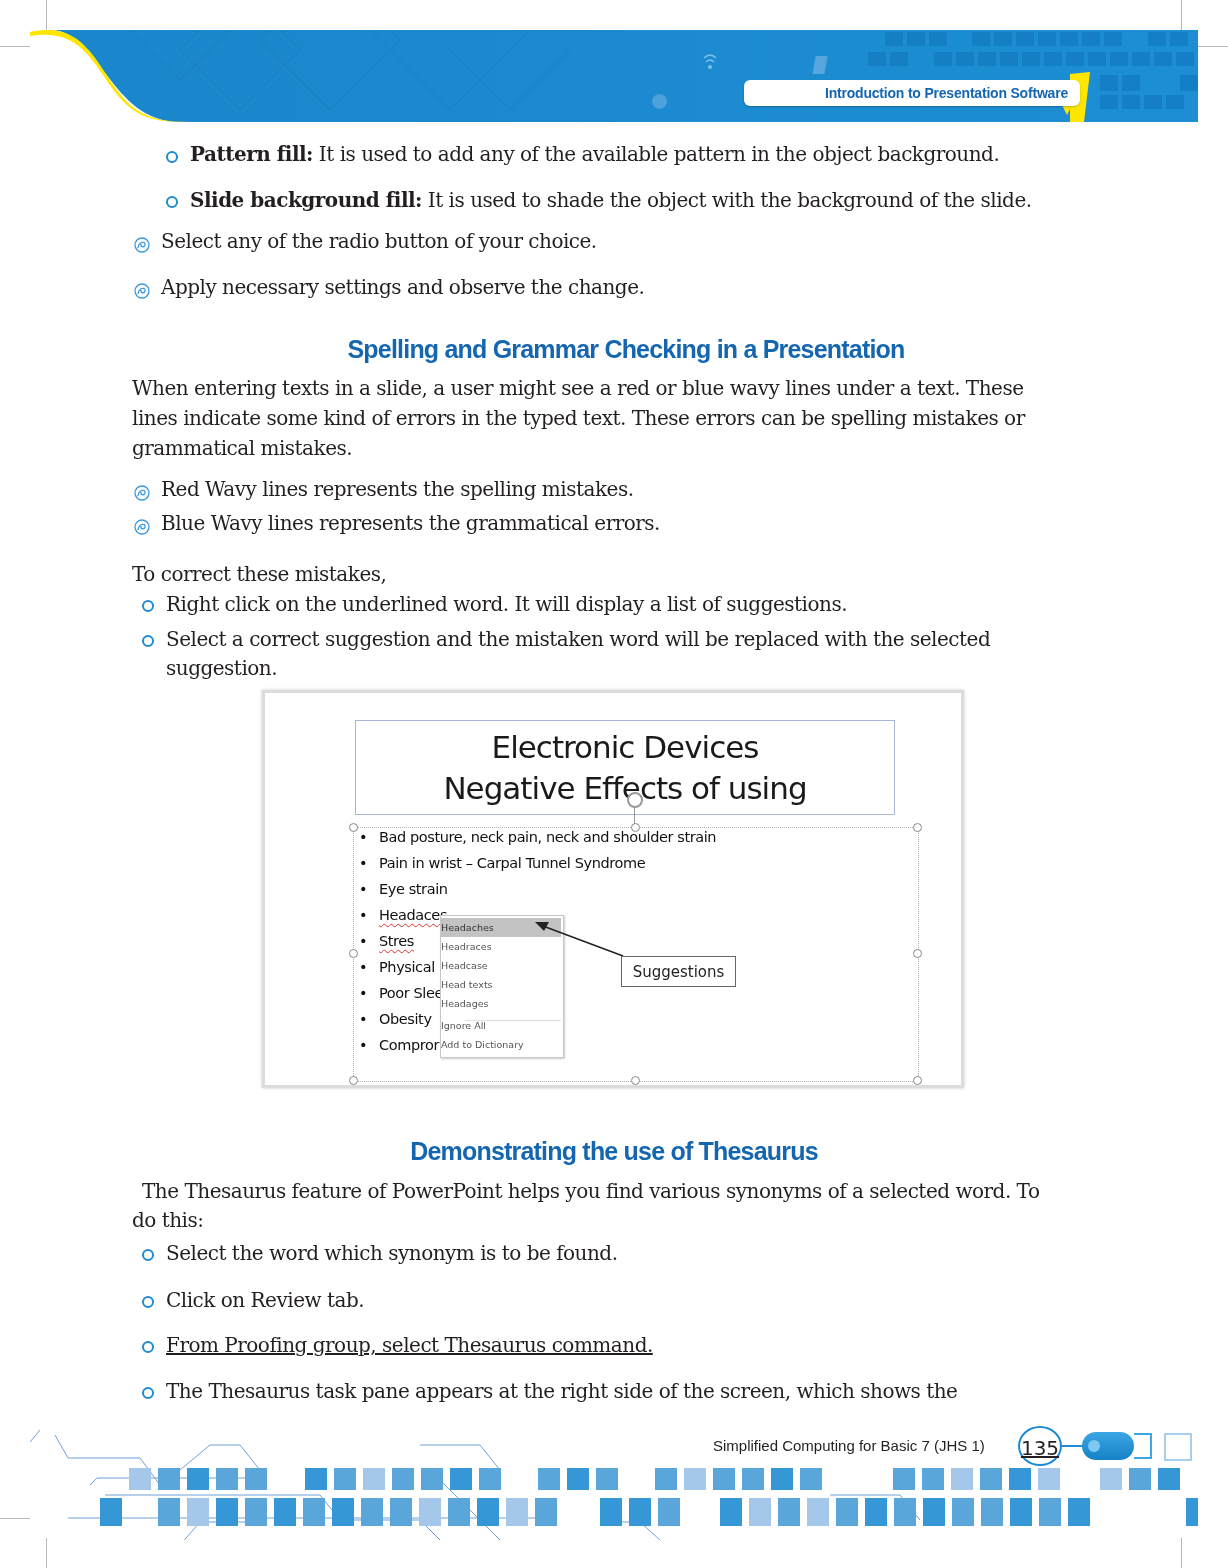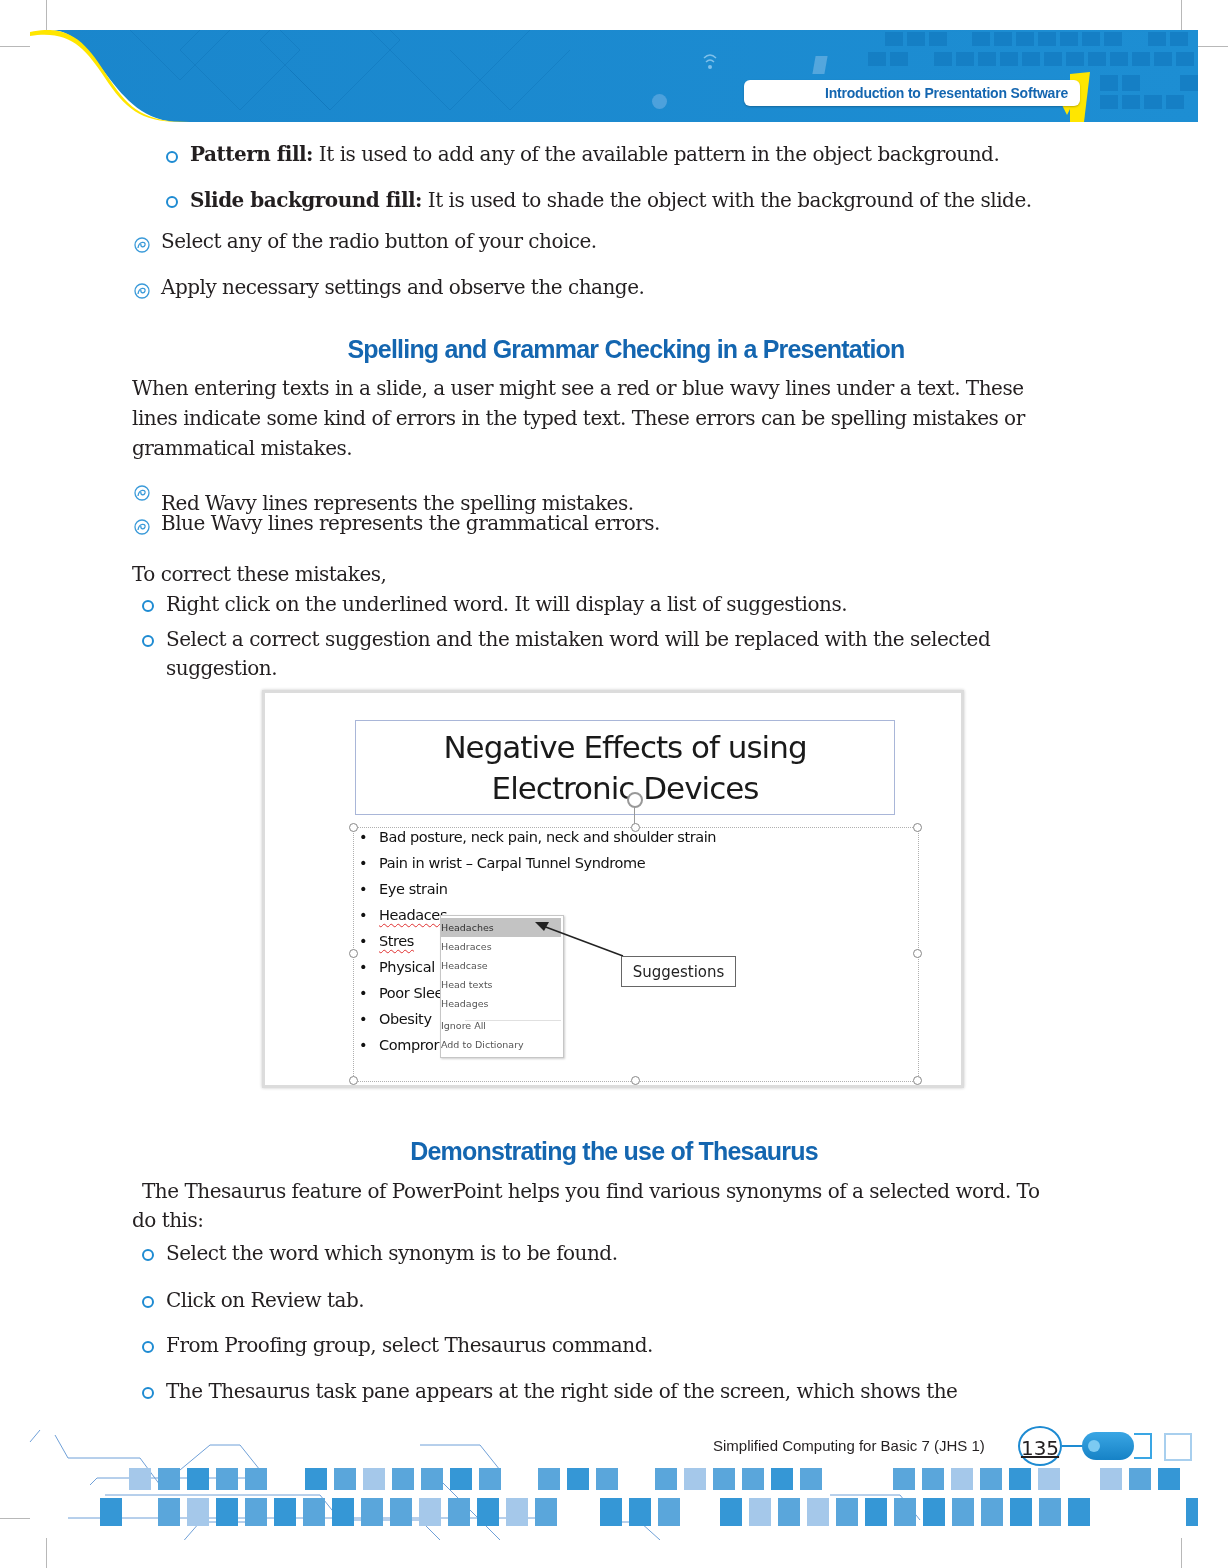--- a/index.html
+++ b/index.html
@@ -149,39 +149,39 @@
 
 <div class="h2" style="top:335px;padding-left:12px;">Spelling and Grammar Checking in a Presentation</div>
 <div class="text" style="left:132px;top:374px;">When entering texts in a slide, a user might see a red or blue wavy lines under a text. These</div>
 <div class="text" style="left:132px;top:404px;">lines indicate some kind of errors in the typed text. These errors can be spelling mistakes or</div>
 <div class="text" style="left:132px;top:434px;">grammatical mistakes.</div>
 
 <svg class="swirl" style="left:133px;top:484px;" viewBox="0 0 18 18">
     <circle cx="9" cy="9" r="7" fill="none" stroke="#3a9ad9" stroke-width="1.3"></circle>
     <path d="M5,12 C6,5 13,5 12,9 C11,12 7,11 8,8" fill="none" stroke="#3a9ad9" stroke-width="1.3"></path>
   </svg>
-<div class="text" style="left:161px;top:489px;">Red Wavy lines represents the spelling mistakes.</div>
+<div class="text" style="left:161px;top:475px;">Red Wavy lines represents the spelling mistakes.</div>
 <svg class="swirl" style="left:133px;top:518px;" viewBox="0 0 18 18">
     <circle cx="9" cy="9" r="7" fill="none" stroke="#3a9ad9" stroke-width="1.3"></circle>
     <path d="M5,12 C6,5 13,5 12,9 C11,12 7,11 8,8" fill="none" stroke="#3a9ad9" stroke-width="1.3"></path>
   </svg>
 <div class="text" style="left:161px;top:509px;">Blue Wavy lines represents the grammatical errors.</div>
 
 <div class="text" style="left:132px;top:560px;">To correct these mistakes,</div>
 <div class="ring" style="left:142px;top:600px;"></div>
 <div class="text" style="left:166px;top:590px;">Right click on the underlined word. It will display a list of suggestions.</div>
 <div class="ring" style="left:142px;top:635px;"></div>
 <div class="text" style="left:166px;top:625px;">Select a correct suggestion and the mistaken word will be replaced with the selected</div>
 <div class="text" style="left:166px;top:654px;">suggestion.</div>
 
 <div class="figure">
   <div class="slide-title-box">
     <div class="slide-title">
+      <div>Electronic Devices</div>
       <div>Negative Effects of using</div>
-      <div>Electronic Devices</div>
     </div>
   </div>
 
   <div class="abs" style="left:362px;top:99px;width:12px;height:12px;border:2px solid #999;border-radius:50%;background:#fff;"></div>
   <div class="abs" style="left:369px;top:113px;width:1px;height:20px;background:#999;"></div>
 
   <div class="content-box"></div>
   <div class="handle" style="left:84px;top:130px;"></div>
   <div class="handle" style="left:366px;top:130px;"></div>
   <div class="handle" style="left:648px;top:130px;"></div>
@@ -250,21 +250,21 @@
 
 <div class="h2" style="top:1137px;">Demonstrating the use of Thesaurus</div>
 <div class="text" style="left:142px;top:1177px;">The Thesaurus feature of PowerPoint helps you find various synonyms of a selected word. To</div>
 <div class="text" style="left:132px;top:1206px;">do this:</div>
 
 <div class="ring" style="left:142px;top:1249px;"></div>
 <div class="text" style="left:166px;top:1239px;">Select the word which synonym is to be found.</div>
 <div class="ring" style="left:142px;top:1296px;"></div>
 <div class="text" style="left:166px;top:1286px;">Click on Review tab.</div>
 <div class="ring" style="left:142px;top:1341px;"></div>
-<div class="text" style="left:166px;top:1331px;">From Proofing group, select Thesaurus command.</div>
+<div class="text" style="left:166px;top:1331px;text-decoration:underline;">From Proofing group, select Thesaurus command.</div>
 <div class="ring" style="left:142px;top:1387px;"></div>
 <div class="text" style="left:166px;top:1377px;">The Thesaurus task pane appears at the right side of the screen, which shows the</div>
 
 <div class="footer-text">Simplified Computing for Basic 7 (JHS 1)</div>
 <div class="page-num">135</div>
 <div class="abs" style="left:1062px;top:1445px;width:22px;height:2px;background:#1e8bd2;"></div>
 <div class="abs" style="left:1082px;top:1432px;width:52px;height:28px;border-radius:14px;background:linear-gradient(#3aa6e4,#1682c6);"></div>
 <div class="abs" style="left:1088px;top:1440px;width:12px;height:12px;border-radius:50%;background:#7ccaf2;"></div>
 <div class="abs" style="left:1134px;top:1433px;width:18px;height:26px;border:2px solid #3aa6e4;border-left:none;box-sizing:border-box;"></div>
 <div class="abs" style="left:1164px;top:1433px;width:28px;height:28px;border:2px solid #a8cfee;box-sizing:border-box;"></div>

